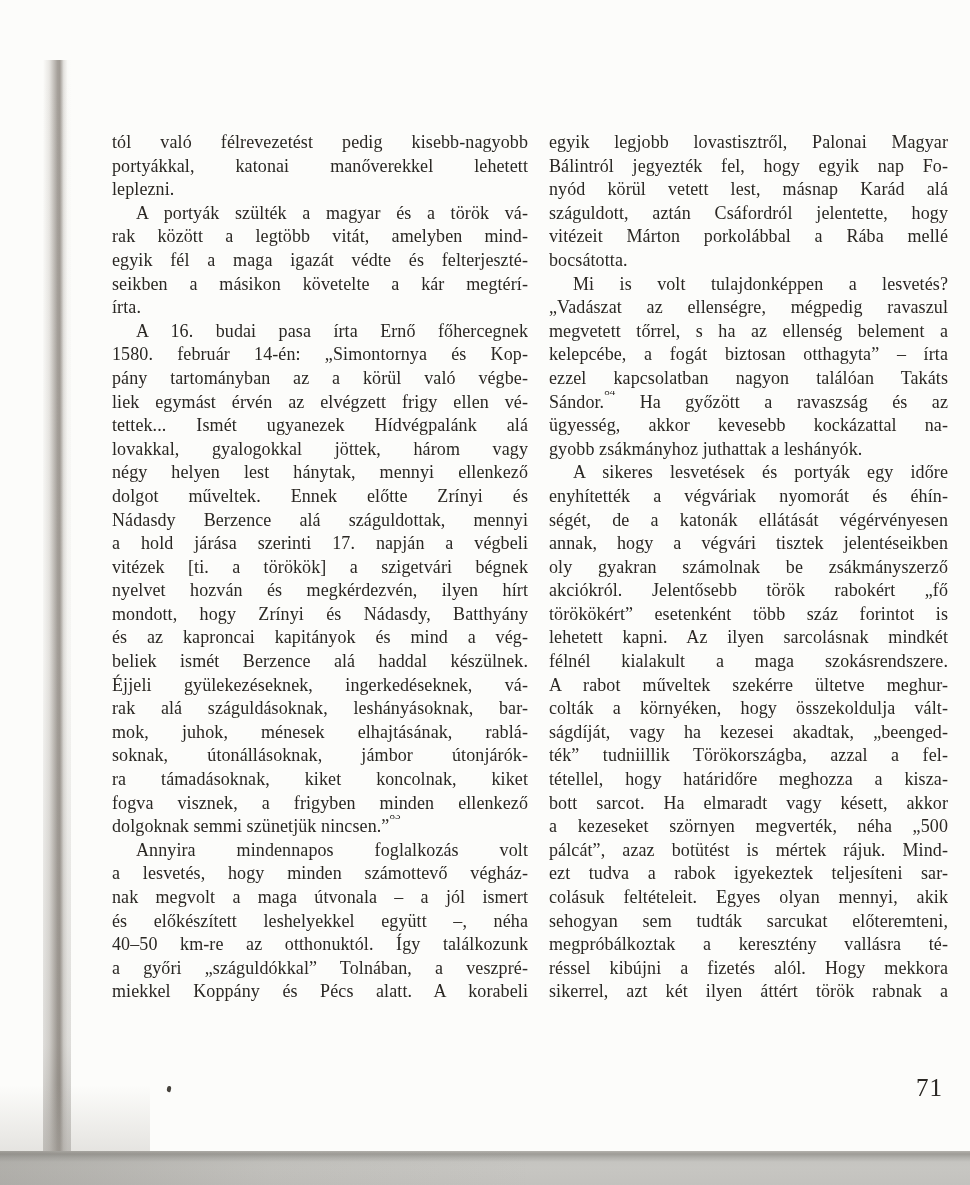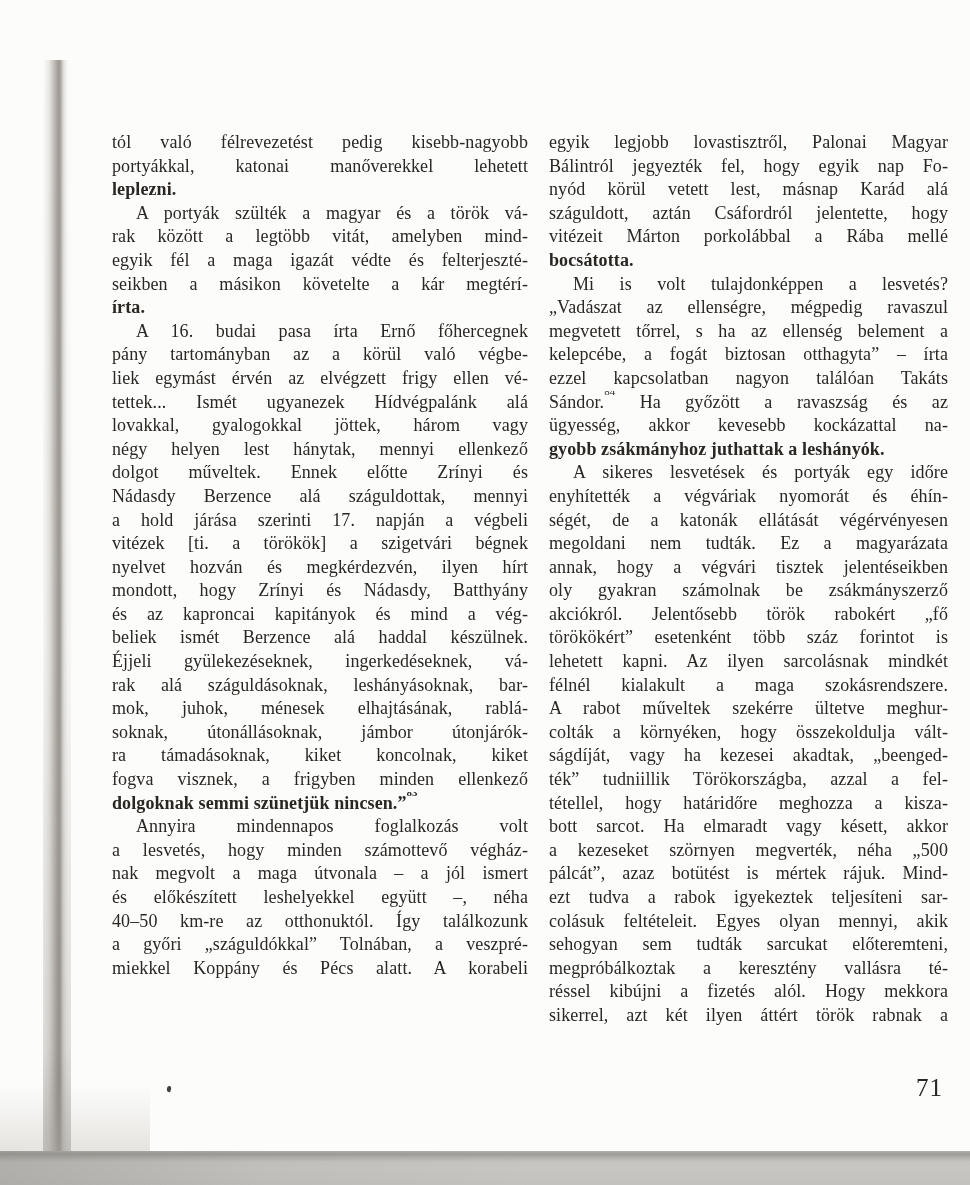--- a/index.html
+++ b/index.html
@@ -59,21 +59,21 @@
   }
   .col{
     position:absolute;top:99px;color:var(--ink);
     font-size:18px;line-height:23.6px;letter-spacing:0.1px;
     text-align:justify;
     margin-top:32px;
   }
   .col-left{left:112px;width:416px;}
   .col-right{left:549px;width:399px;}
   .line{text-align-last:justify;height:23.6px;overflow:hidden;}
-  .line.end{text-align-last:left;font-weight:bold;}
+  .line.end{text-align-last:left;}
   .line.ind{text-indent:24px;}
   sup{font-size:11px;line-height:0;position:relative;top:-6px;letter-spacing:0;}
   .pagenum{
     position:absolute;left:916px;top:1074px;width:40px;
     font-size:25px;color:var(--ink);letter-spacing:1px;
   }
 </style>
 </head>
 <body>
 
@@ -86,20 +86,21 @@
   <div class="col col-left">
       <div class="line">tól való félrevezetést pedig kisebb-nagyobb</div>
       <div class="line">portyákkal, katonai manőverekkel lehetett</div>
       <div class="line end">leplezni.</div>
       <div class="line ind">A portyák szülték a magyar és a török vá-</div>
       <div class="line">rak között a legtöbb vitát, amelyben mind-</div>
       <div class="line">egyik fél a maga igazát védte és felterjeszté-</div>
       <div class="line">seikben a másikon követelte a kár megtérí-</div>
       <div class="line end">írta.</div>
       <div class="line ind">A 16. budai pasa írta Ernő főhercegnek</div>
+      <div class="line">1580. február 14-én: „Simontornya és Kop-</div>
       <div class="line">pány tartományban az a körül való végbe-</div>
       <div class="line">liek egymást érvén az elvégzett frigy ellen vé-</div>
       <div class="line">tettek... Ismét ugyanezek Hídvégpalánk alá</div>
       <div class="line">lovakkal, gyalogokkal jöttek, három vagy</div>
       <div class="line">négy helyen lest hánytak, mennyi ellenkező</div>
       <div class="line">dolgot műveltek. Ennek előtte Zrínyi és</div>
       <div class="line">Nádasdy Berzence alá száguldottak, mennyi</div>
       <div class="line">a hold járása szerinti 17. napján a végbeli</div>
       <div class="line">vitézek [ti. a törökök] a szigetvári bégnek</div>
       <div class="line">nyelvet hozván és megkérdezvén, ilyen hírt</div>
@@ -132,21 +133,20 @@
       <div class="line">„Vadászat az ellenségre, mégpedig ravaszul</div>
       <div class="line">megvetett tőrrel, s ha az ellenség belement a</div>
       <div class="line">kelepcébe, a fogát biztosan otthagyta” – írta</div>
       <div class="line">ezzel kapcsolatban nagyon találóan Takáts</div>
       <div class="line">Sándor.<sup>84</sup> Ha győzött a ravaszság és az</div>
       <div class="line">ügyesség, akkor kevesebb kockázattal na-</div>
       <div class="line end">gyobb zsákmányhoz juthattak a leshányók.</div>
       <div class="line ind">A sikeres lesvetések és portyák egy időre</div>
       <div class="line">enyhítették a végváriak nyomorát és éhín-</div>
       <div class="line">ségét, de a katonák ellátását végérvényesen</div>
-      <div class="line">megoldani nem tudták. Ez a magyarázata</div>
       <div class="line">annak, hogy a végvári tisztek jelentéseikben</div>
       <div class="line">oly gyakran számolnak be zsákmányszerző</div>
       <div class="line">akciókról. Jelentősebb török rabokért „fő</div>
       <div class="line">törökökért” esetenként több száz forintot is</div>
       <div class="line">lehetett kapni. Az ilyen sarcolásnak mindkét</div>
       <div class="line">félnél kialakult a maga szokásrendszere.</div>
       <div class="line">A rabot műveltek szekérre ültetve meghur-</div>
       <div class="line">colták a környéken, hogy összekoldulja vált-</div>
       <div class="line">ságdíját, vagy ha kezesei akadtak, „beenged-</div>
       <div class="line">ték” tudniillik Törökországba, azzal a fel-</div>

